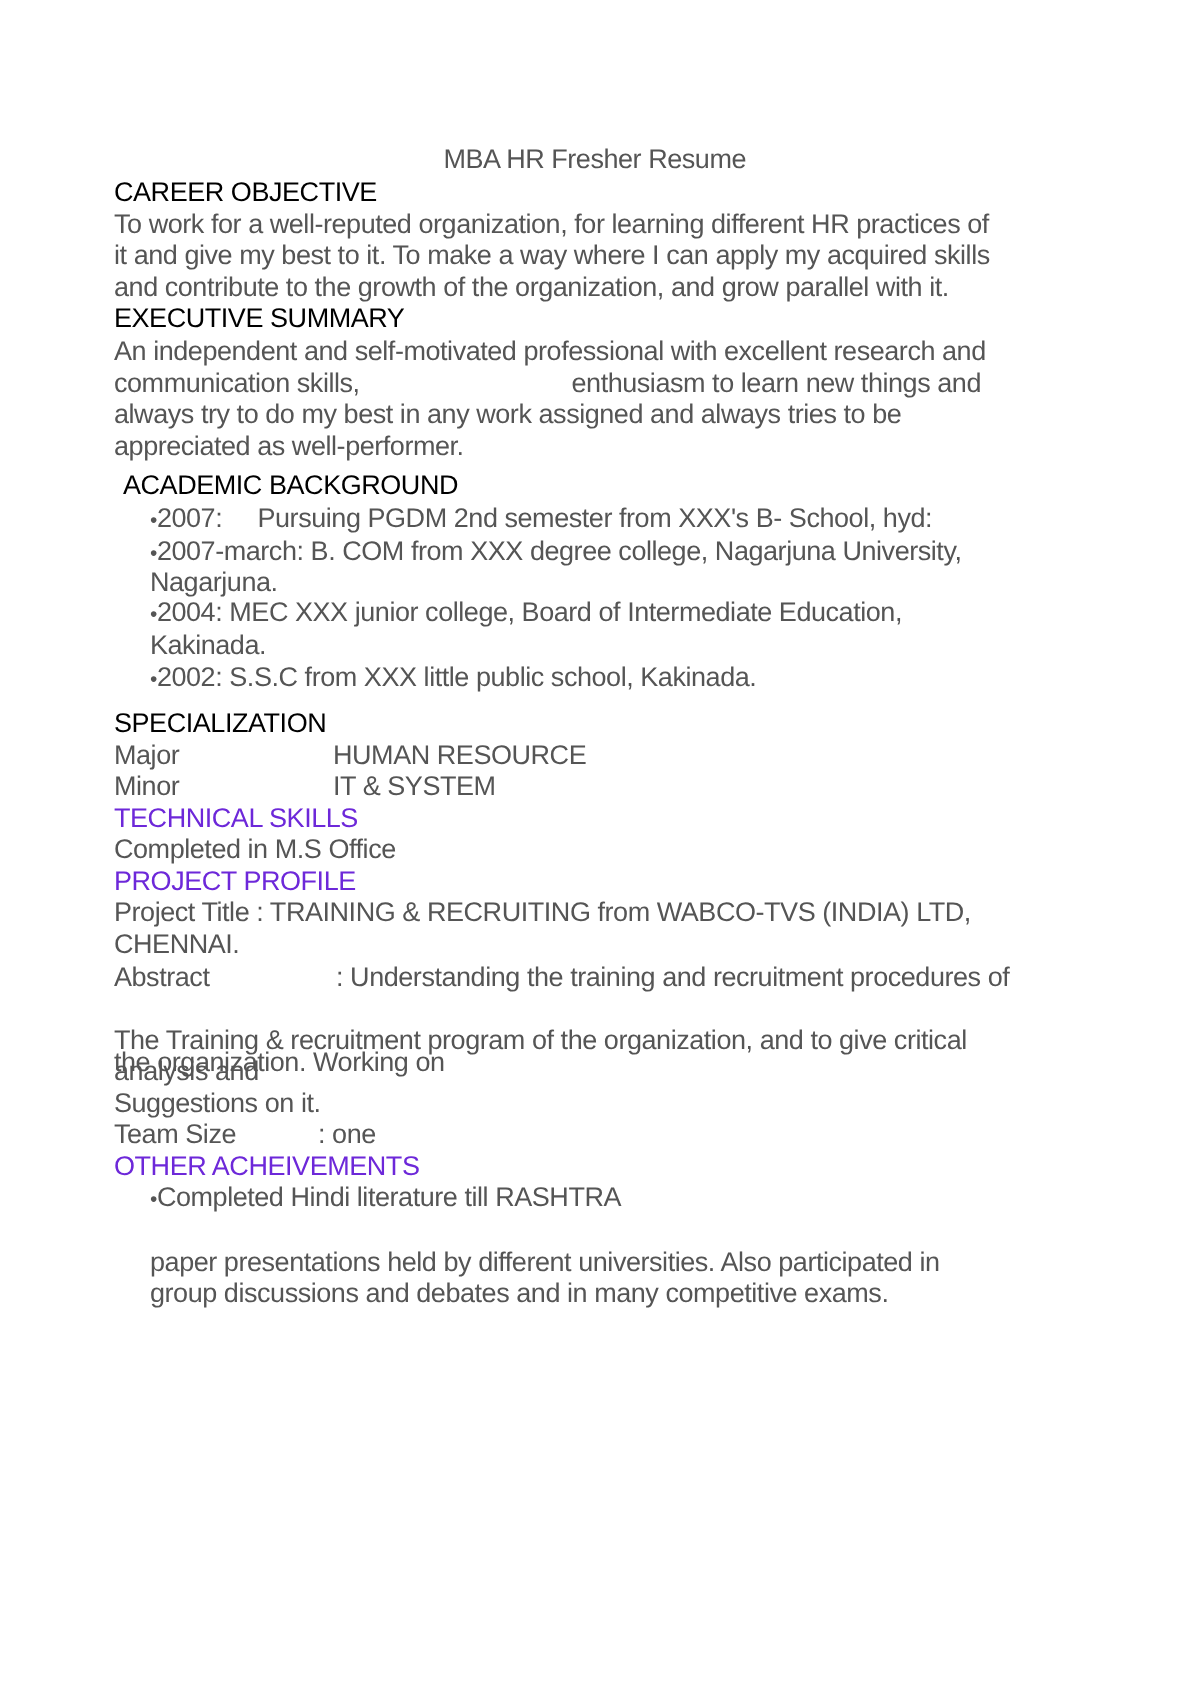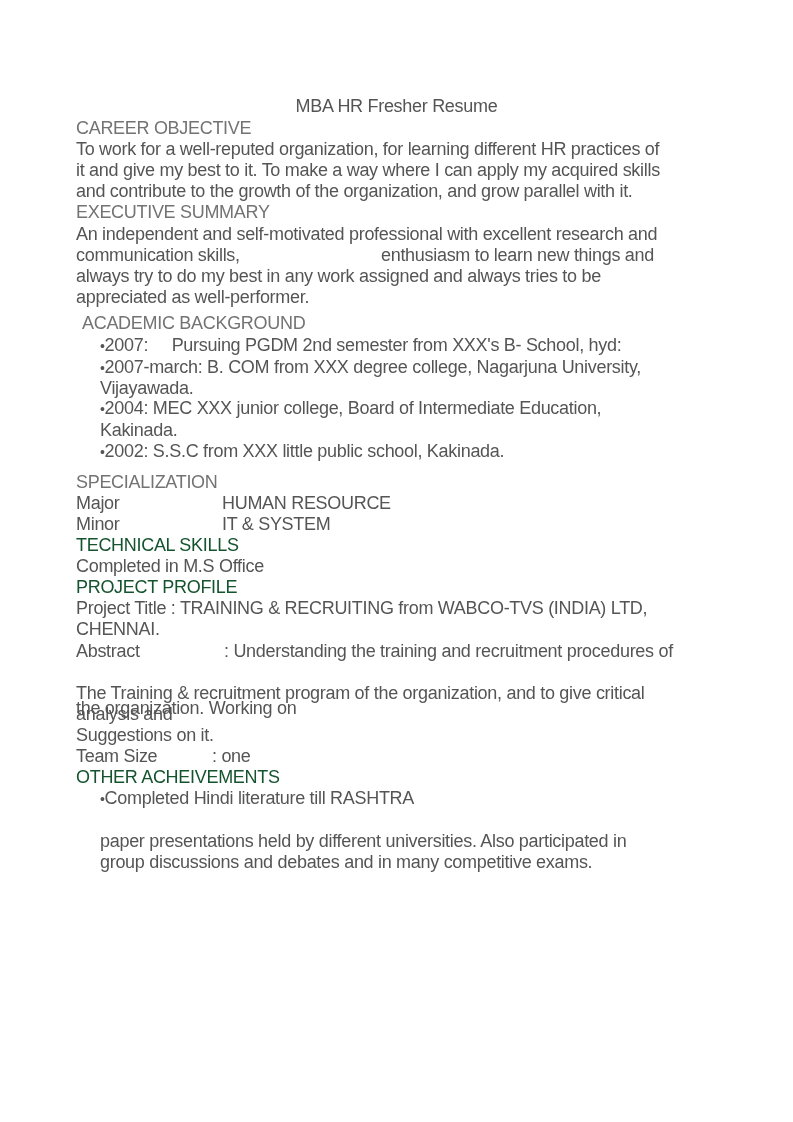--- a/index.html
+++ b/index.html
@@ -1,22 +1,22 @@
 <!DOCTYPE html>
 <html><head>
 <meta charset="utf-8">
 <style>
   html, body { margin: 0; padding: 0; background: #ffffff; }
   body { width: 793px; height: 1122px; position: relative; overflow: hidden;
          font-family: "Liberation Sans", sans-serif; color: #555555; }
   .page { position: absolute; left: 0; top: 0; width: 793px; height: 1122px; }
   .line { position: absolute; left: 76px; font-size: 18px; line-height: 21px; white-space: nowrap; letter-spacing: -0.3px; }
   .title { left: 0; width: 793px; text-align: center; top: 96px; font-size: 18px; color: #555555; }
-  .h-blue { color: #737373; }
-  .h-black { color: #14532d; }
+  .h-blue { color: #000000; }
+  .h-black { color: #6d28d9; }
   .bullet { display: inline-block; font-size: 14px; }
 </style>
 </head>
 <body>
 
 <div class="page">
 
   <div class="line title">MBA HR Fresher Resume</div>
 
   <div class="line h-blue" style="top:118px">CAREER OBJECTIVE</div>
@@ -32,21 +32,21 @@
   <div class="line" style="top:287px">appreciated as well-performer.</div>
 
   <div class="line h-blue" style="top:313px; left:82px">ACADEMIC BACKGROUND</div>
 
   <div class="line" style="top:335px; left:100px">
     <span class="bullet">•</span><span style="white-space:pre">2007:     Pursuing PGDM 2nd semester from XXX's B- School, hyd:</span>
   </div>
   <div class="line" style="top:357px; left:100px">
     <span class="bullet">•</span><span>2007-march: B. COM from XXX degree college, Nagarjuna University,</span>
   </div>
-  <div class="line" style="top:378px; left:100px">Vijayawada.</div>
+  <div class="line" style="top:378px; left:100px">Nagarjuna.</div>
   <div class="line" style="top:398px; left:100px">
     <span class="bullet">•</span><span>2004: MEC XXX junior college, Board of Intermediate Education,</span>
   </div>
   <div class="line" style="top:420px; left:100px">Kakinada.</div>
   <div class="line" style="top:441px; left:100px">
     <span class="bullet">•</span><span>2002: S.S.C from XXX little public school, Kakinada.</span>
   </div>
 
   <div class="line h-blue" style="top:472px">SPECIALIZATION</div>
   <div class="line" style="top:493px">Major</div>

